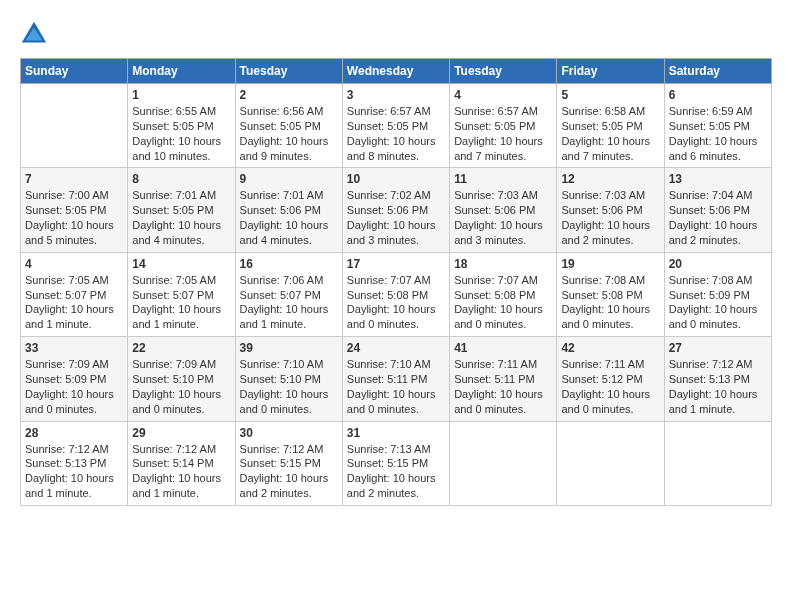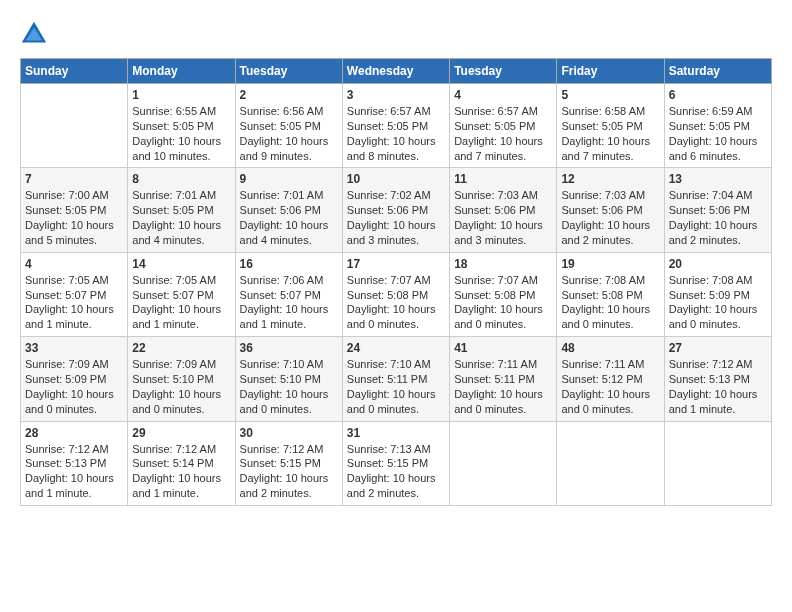--- a/index.html
+++ b/index.html
@@ -221,33 +221,33 @@
       <tr>
         <td>
           <div class="day-num">33</div>
           <div class="day-info">Sunrise: 7:09 AM<br>Sunset: 5:09 PM<br>Daylight: 10 hours and 0 minutes.</div>
         </td>
         <td>
           <div class="day-num">22</div>
           <div class="day-info">Sunrise: 7:09 AM<br>Sunset: 5:10 PM<br>Daylight: 10 hours and 0 minutes.</div>
         </td>
         <td>
-          <div class="day-num">36</div>
+          <div class="day-num">39</div>
           <div class="day-info">Sunrise: 7:10 AM<br>Sunset: 5:10 PM<br>Daylight: 10 hours and 0 minutes.</div>
         </td>
         <td>
           <div class="day-num">24</div>
           <div class="day-info">Sunrise: 7:10 AM<br>Sunset: 5:11 PM<br>Daylight: 10 hours and 0 minutes.</div>
         </td>
         <td>
           <div class="day-num">41</div>
           <div class="day-info">Sunrise: 7:11 AM<br>Sunset: 5:11 PM<br>Daylight: 10 hours and 0 minutes.</div>
         </td>
         <td>
-          <div class="day-num">48</div>
+          <div class="day-num">42</div>
           <div class="day-info">Sunrise: 7:11 AM<br>Sunset: 5:12 PM<br>Daylight: 10 hours and 0 minutes.</div>
         </td>
         <td>
           <div class="day-num">27</div>
           <div class="day-info">Sunrise: 7:12 AM<br>Sunset: 5:13 PM<br>Daylight: 10 hours and 1 minute.</div>
         </td>
       </tr>
       <tr>
         <td>
           <div class="day-num">28</div>

